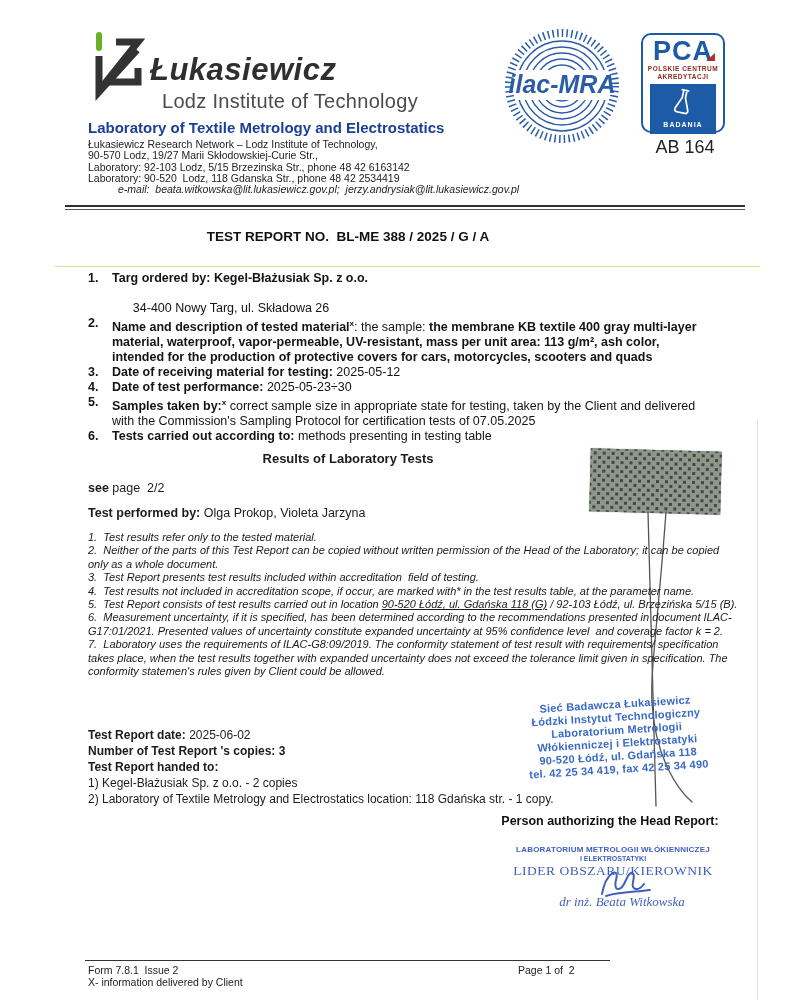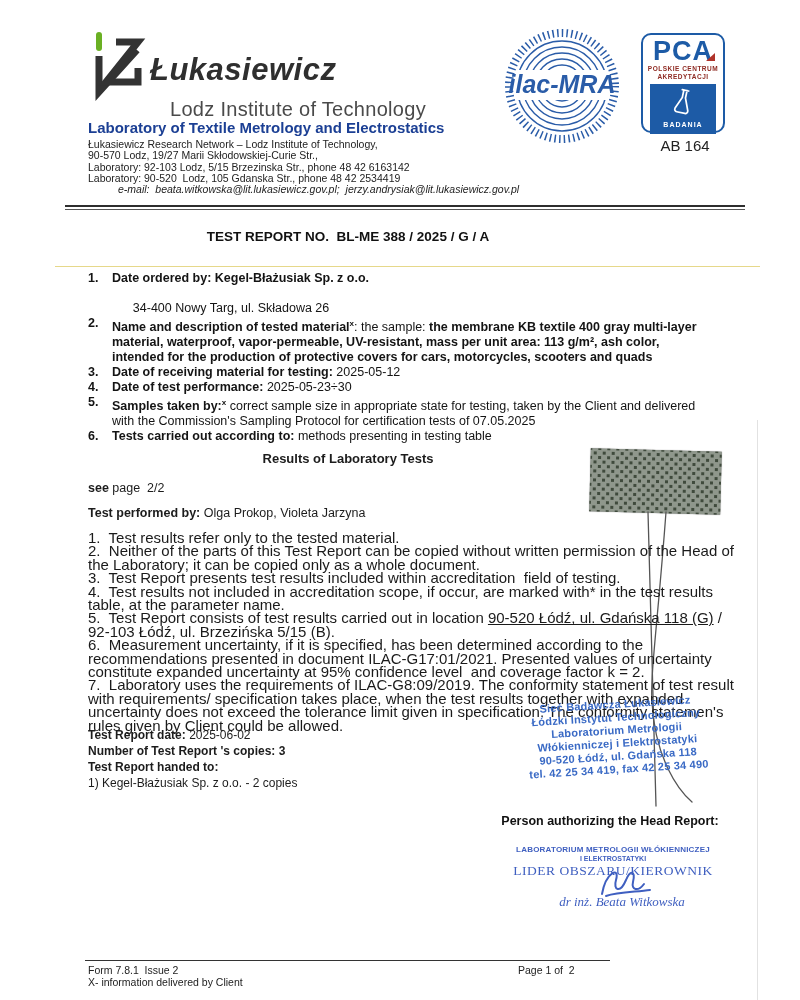--- a/index.html
+++ b/index.html
@@ -3,36 +3,36 @@
 <meta charset="utf-8">
 <style>
   html,body{margin:0;padding:0;background:#fff;}
   #page{position:relative;width:800px;height:1000px;background:#ffffff;
         font-family:"Liberation Sans",sans-serif;color:#1c1c1c;overflow:hidden;}
   .abs{position:absolute;}
   .pre{white-space:pre-wrap;}
 
   
   .brand{left:150px;top:52px;font-size:31px;font-weight:bold;color:#2f2f2f;letter-spacing:.5px;font-style:italic;}
-  .brand-sub{left:170px;top:90px;font-size:20px;font-weight:400;color:#4a4a4a;letter-spacing:.3px;margin-top:8px;}
+  .brand-sub{left:162px;top:90px;font-size:20px;font-weight:400;color:#4a4a4a;letter-spacing:.3px;}
   .lab-title{left:88px;top:119px;font-size:15px;font-weight:bold;color:#1b3f94;}
   .addr{left:88px;top:139px;font-size:10.5px;line-height:11.3px;color:#222;}
   .email-line{font-style:italic;padding-left:30px;}
   .rule-double{left:65px;top:205px;width:680px;height:2px;border-top:2px solid #2e2e2e;border-bottom:1px solid #555;}
 
   
   .ilac{left:503px;top:27px;}
   .pca-badge{left:641px;top:33px;width:84px;height:100px;border:2px solid #1d5ba6;border-radius:10px;
              background:#fff;box-sizing:border-box;text-align:center;}
   .pca-acronym{font-size:27px;font-weight:bold;color:#1d5ba6;line-height:28px;margin-top:2px;letter-spacing:1px;position:relative;display:inline-block;}
   .pca-red-wedge{position:absolute;right:-2px;bottom:4px;width:0;height:0;border-left:9px solid transparent;border-bottom:8px solid #b0332a;}
   .pca-sub{font-size:6.5px;font-weight:bold;color:#8f2b23;letter-spacing:.5px;line-height:7.5px;}
   .pca-box{margin:4px auto 0 auto;width:66px;height:50px;background:#1d5ba6;color:#fff;text-align:center;}
   .pca-badania{font-size:7px;font-weight:bold;letter-spacing:1px;color:#fff;}
-  .pca-code{left:655px;top:137px;width:60px;text-align:center;font-size:15px;color:#222;}
+  .pca-code{left:655px;top:137px;width:60px;text-align:center;font-size:18px;color:#222;}
 
   
   .report-title{left:88px;top:229px;width:520px;text-align:center;font-size:13.5px;font-weight:bold;color:#111;}
   .yellow-line{left:55px;top:266px;width:705px;height:0;border-top:1.5px solid #e6d88a;}
   .items{left:88px;top:271px;width:624px;font-size:12.5px;line-height:15px;color:#141414;}
   .item{display:flex;}
   .item .no{width:24px;flex:0 0 24px;font-weight:bold;}
   .item .body{flex:1;}
   b,.bold{font-weight:bold;}
   sup{font-size:8px;}
@@ -43,21 +43,21 @@
   .performed{left:88px;top:506px;font-size:12.5px;}
 
   .fabric{left:590px;top:450px;width:131px;height:63px;transform:rotate(1.5deg);
           background-color:#8f978c;
           background-image:radial-gradient(#3f4a3c 1.6px,rgba(0,0,0,0) 1.9px),radial-gradient(#3f4a3c 1.6px,rgba(0,0,0,0) 1.9px);
           background-size:9px 9px;background-position:0 0,4.5px 4.5px;
           box-shadow:0 0 1px #666;}
   .threads{left:600px;top:440px;pointer-events:none;}
 
   
-  .notes{left:88px;top:531px;width:652px;font-size:15px;line-height:13.4px;color:#1a1a1a;}
+  .notes{left:88px;top:531px;width:652px;font-size:11px;font-style:italic;line-height:13.4px;color:#1a1a1a;}
   .notes p{margin:0;}
   .u{text-decoration:underline;}
 
   
   .issue{left:88px;top:727px;font-size:12px;line-height:16px;}
 
   
   .stamp-address{left:503px;top:698px;width:228px;text-align:center;color:#3a6ac5;font-weight:bold;
                  font-size:11px;line-height:13px;transform:rotate(-3.5deg);letter-spacing:.2px;}
 
@@ -119,32 +119,32 @@
       <div class="pca-badania">BADANIA</div>
     </div>
   </div>
   <div class="abs pca-code pre">AB 164</div>
 
   <div class="abs lab-title pre">Laboratory of Textile Metrology and Electrostatics</div>
   <div class="abs addr">
     <div class="pre">Łukasiewicz Research Network – Lodz Institute of Technology,</div>
     <div class="pre">90-570 Lodz, 19/27 Marii Skłodowskiej-Curie Str.,</div>
     <div class="pre">Laboratory: 92-103 Lodz, 5/15 Brzezinska Str., phone 48 42 6163142</div>
-    <div class="pre">Laboratory: 90-520  Lodz, 105 Gdanska Str., phone 48 42 2534419</div>
+    <div class="pre">Laboratory: 90-520  Lodz, 118 Gdanska Str., phone 48 42 2534419</div>
     <div class="pre email-line">e-mail:  beata.witkowska@lit.lukasiewicz.gov.pl;  jerzy.andrysiak@lit.lukasiewicz.gov.pl</div>
   </div>
   <div class="abs rule-double"></div>
 
   <div class="abs report-title pre">TEST REPORT NO.  BL-ME 388 / 2025 / G / A</div>
   <div class="abs yellow-line"></div>
 
   <div class="abs items">
     <div class="item">
       <span class="no">1.</span>
-      <span class="body pre"><b>Date ordered by:</b><b> Kegel-Błażusiak Sp. z o.o.</b><br>
+      <span class="body pre"><b>Targ ordered by:</b><b> Kegel-Błażusiak Sp. z o.o.</b><br>
       <span>34-400 Nowy Targ, ul. Składowa 26</span></span>
     </div>
     <div class="item">
       <span class="no">2.</span>
       <span class="body pre"><b>Name and description of tested material</b><sup><b>x</b></sup><span>: the sample: </span><b>the membrane KB textile 400 gray multi-layer material, waterproof, vapor-permeable, UV-resistant, mass per unit area: 113 g/m², ash color, intended for the production of protective covers for cars, motorcycles, scooters and quads</b></span>
     </div>
     <div class="item">
       <span class="no">3.</span>
       <span class="body pre"><b>Date of receiving material for testing:</b><span> 2025-05-12</span></span>
     </div>
@@ -182,20 +182,21 @@
     <p class="pre"><span>5.  Test Report consists of test results carried out in location </span><span class="u">90-520 Łódź, ul. Gdańska 118 (G)</span><span> / 92-103 Łódź, ul. Brzezińska 5/15 (B).</span></p>
     <p class="pre">6.  Measurement uncertainty, if it is specified, has been determined according to the recommendations presented in document ILAC-G17:01/2021. Presented values of uncertainty constitute expanded uncertainty at 95% confidence level  and coverage factor k = 2.</p>
     <p class="pre">7.  Laboratory uses the requirements of ILAC-G8:09/2019. The conformity statement of test result with requirements/ specification takes place, when the test results together with expanded uncertainty does not exceed the tolerance limit given in specification. The conformity statemen's rules given by Client could be allowed.</p>
   </div>
 
   <div class="abs issue">
     <div class="pre"><b>Test Report date:</b><span> 2025-06-02</span></div>
     <div class="pre"><b>Number of Test Report 's copies: 3</b></div>
     <div class="pre"><b>Test Report handed to:</b></div>
     <div class="pre">1) Kegel-Błażusiak Sp. z o.o. - 2 copies</div>
+    <div class="pre">2) Laboratory of Textile Metrology and Electrostatics location: 118 Gdańska str. - 1 copy.</div>
   </div>
 
   <div class="abs stamp-address">
     <div class="pre">Sieć Badawcza Łukasiewicz</div>
     <div class="pre">Łódzki Instytut Technologiczny</div>
     <div class="pre">Laboratorium Metrologii</div>
     <div class="pre">Włókienniczej i Elektrostatyki</div>
     <div class="pre">90-520 Łódź, ul. Gdańska 118</div>
     <div class="pre">tel. 42 25 34 419, fax 42 25 34 490</div>
   </div>

